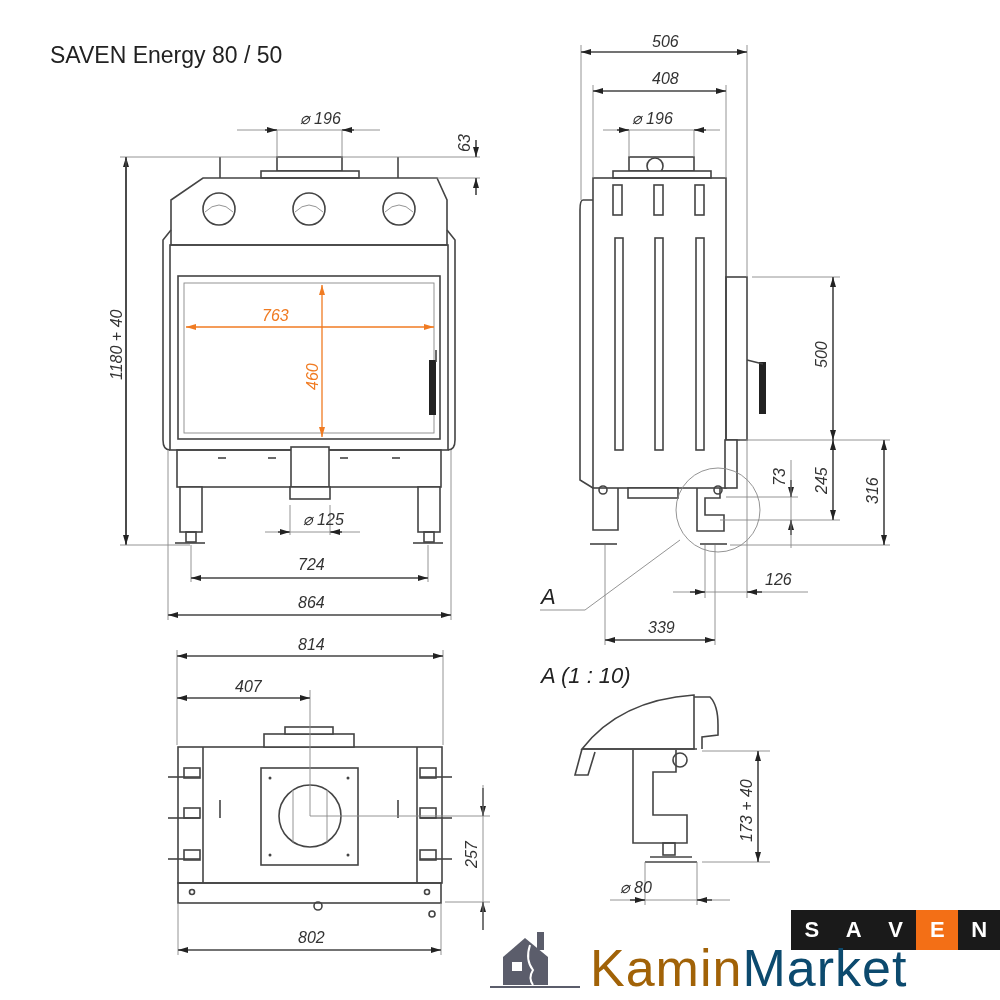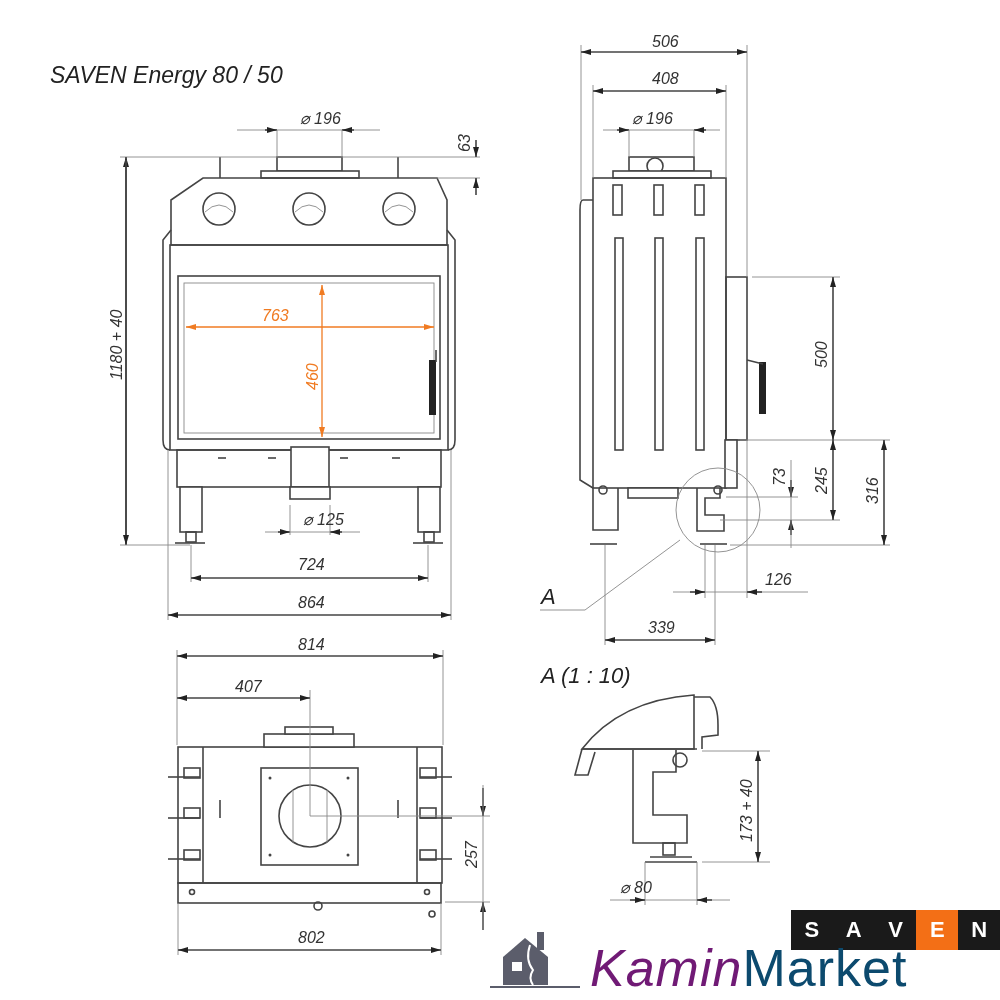--- a/index.html
+++ b/index.html
@@ -1,29 +1,29 @@
 <!DOCTYPE html>
 <html><head>
 <meta charset="utf-8">
 <style>
   html,body{margin:0;padding:0;background:#fff;}
   body{width:1000px;height:1000px;position:relative;overflow:hidden;font-family:"Liberation Sans",sans-serif;}
   svg{position:absolute;left:0;top:0;}
-  .title{position:absolute;left:50px;top:62px;font-size:23px;color:#222;font-style:italic;}
+  .title{position:absolute;left:50px;top:42px;font-size:23px;color:#222;}
   .dim{font-family:"Liberation Sans",sans-serif;font-style:italic;font-size:16px;fill:#333;}
   .dimo{font-family:"Liberation Sans",sans-serif;font-style:italic;font-size:16px;fill:#f07b22;}
   .lbl{font-family:"Liberation Sans",sans-serif;font-style:italic;font-size:22px;fill:#222;}
   .ln{stroke:#444;stroke-width:1.6;fill:none;}
   .thin{stroke:#888;stroke-width:0.9;fill:none;}
   .fill{stroke:#444;stroke-width:1.6;fill:#fff;}
   .saven{position:absolute;left:791px;top:910px;width:209px;height:40px;background:#1a1a1a;display:flex;align-items:center;}
   .saven span{flex:1;text-align:center;color:#fff;font-weight:bold;font-size:22px;height:40px;line-height:40px;}
   .saven span.hl{background:#f36f16;}
   .km{position:absolute;left:590px;top:938px;font-size:52px;line-height:60px;letter-spacing:1px;}
-  .km .k{color:#701a75;font-style:italic;}
+  .km .k{color:#a16207;}
   .km .m{color:#0c4a6e;}
 </style>
 </head>
 <body>
 
 <div class="title">SAVEN Energy 80 / 50</div>
 
 <svg width="1000" height="1000" viewBox="0 0 1000 1000">
   <defs>
     <marker id="ar" markerWidth="10" markerHeight="6" refX="10" refY="3" orient="auto-start-reverse" markerUnits="userSpaceOnUse">

